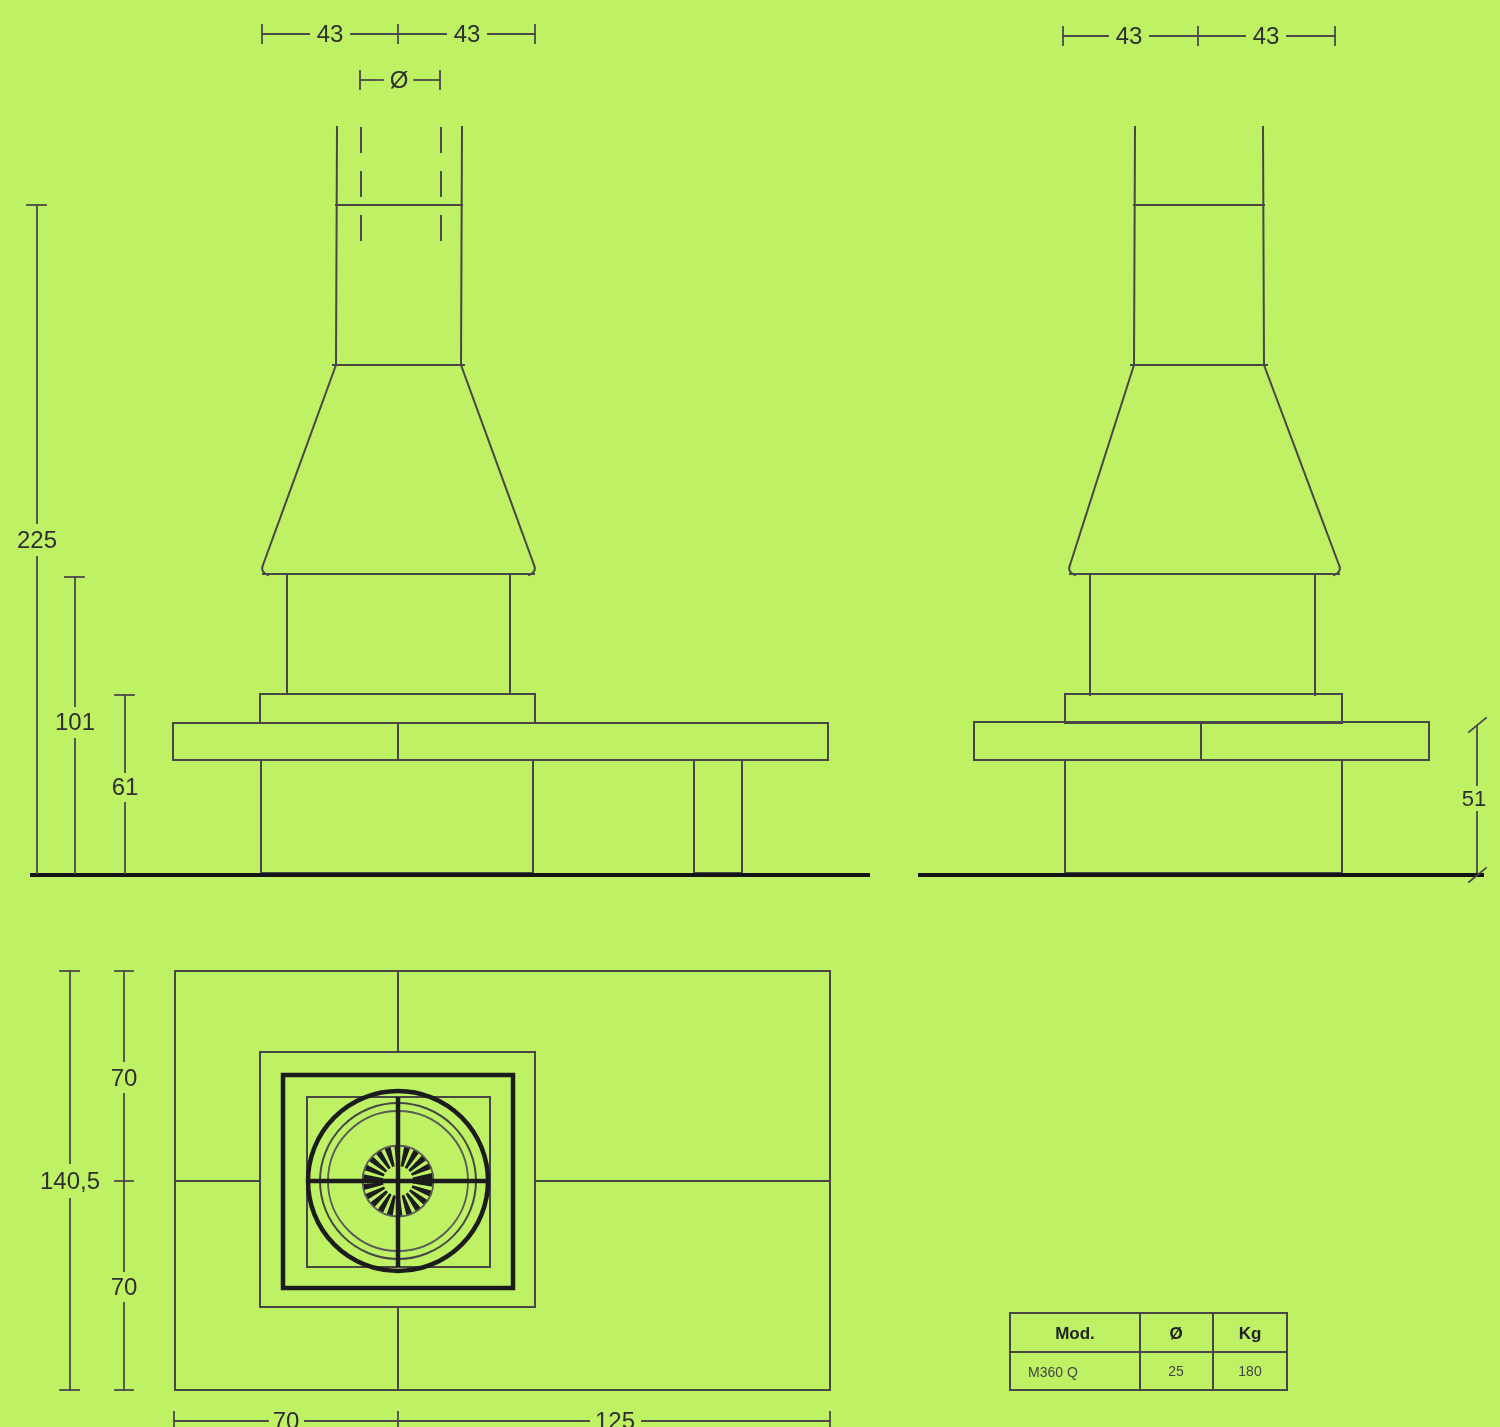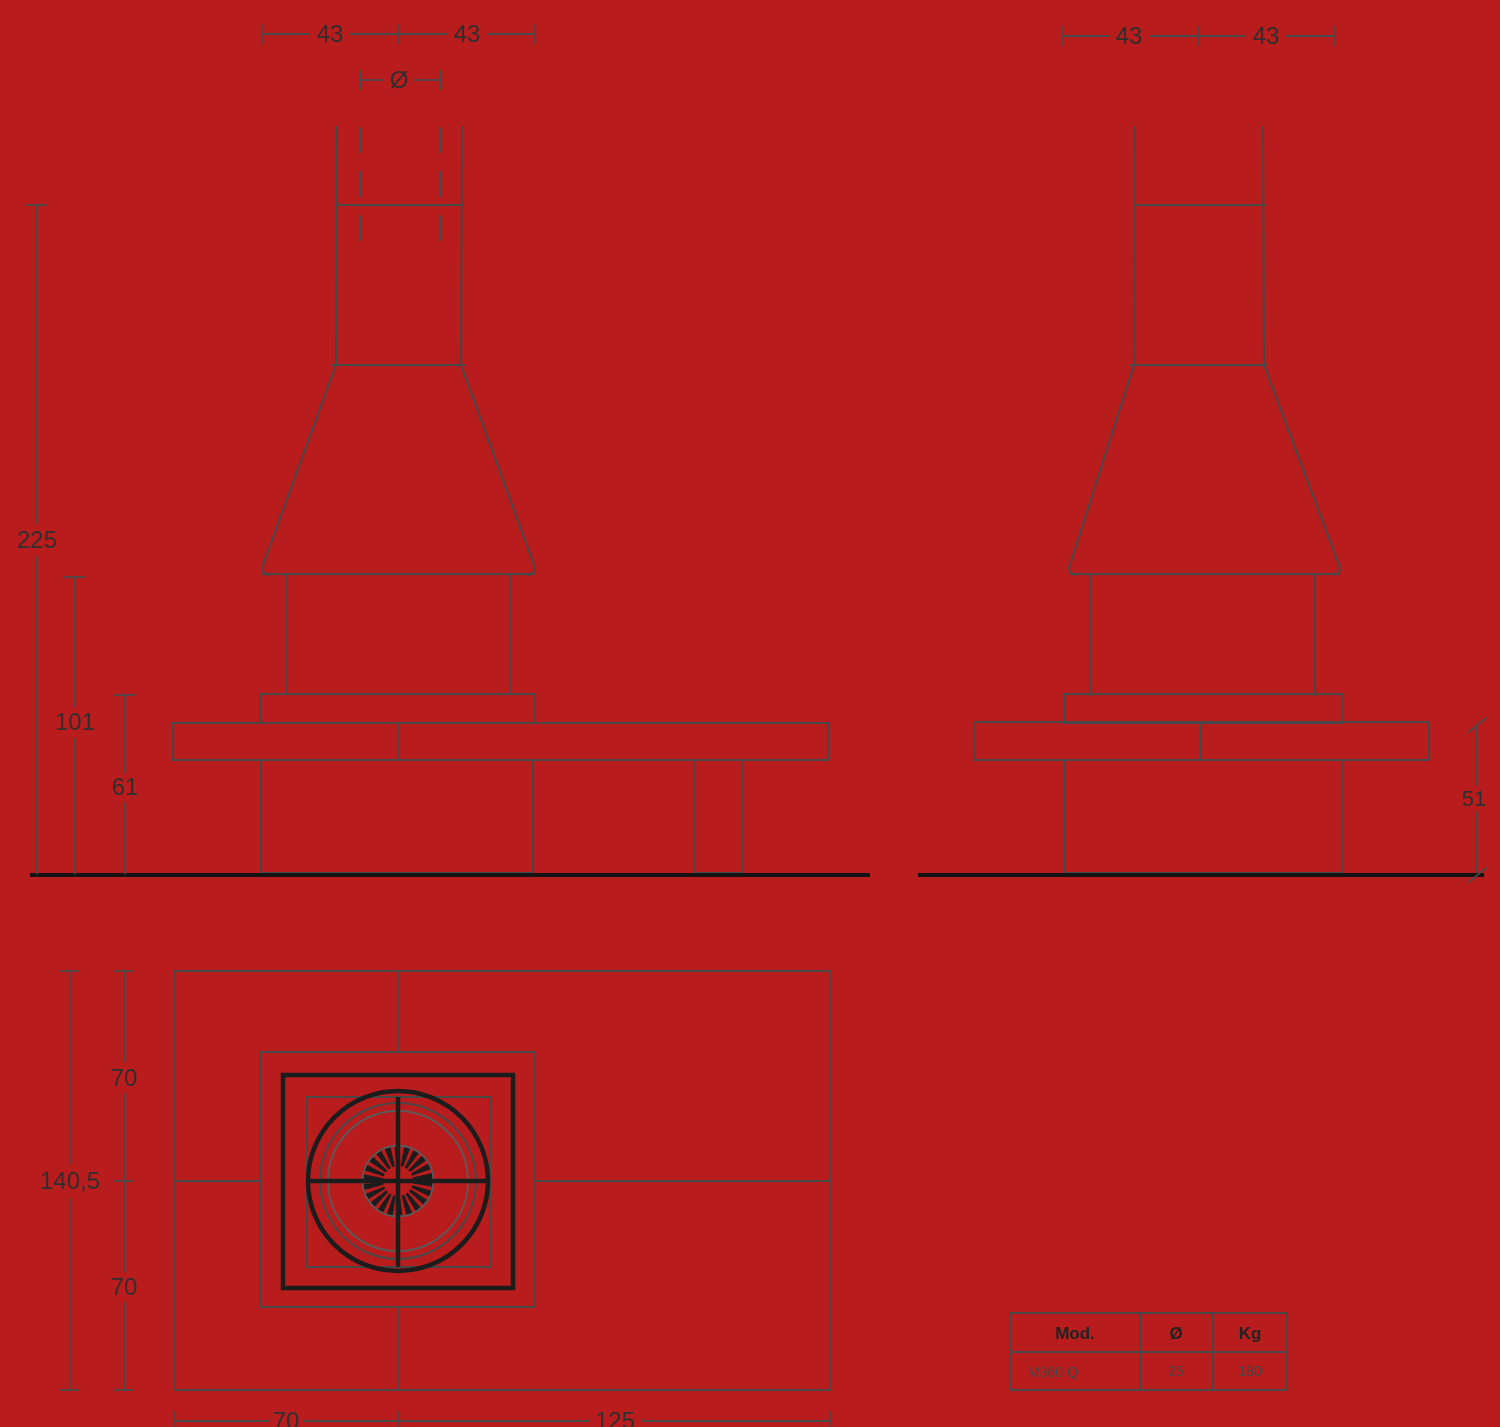--- a/index.html
+++ b/index.html
@@ -1,18 +1,18 @@
 <!DOCTYPE html>
 <html><head>
 <meta charset="utf-8">
 <style>
   html,body{margin:0;padding:0;background:#ffffff;}
   .stage{
     position:relative;width:1500px;height:1427px;overflow:hidden;
-    background:#b91c1c;font-family:"Liberation Sans",sans-serif;
+    background:#bef264;font-family:"Liberation Sans",sans-serif;
   }
   svg{display:block;}
   .ln{stroke:#474747;stroke-width:2;fill:none;stroke-linecap:square;}
   .ln-thin{stroke:#5a5a5a;stroke-width:1.8;fill:none;}
   .ln-bold{stroke:#1c1c1c;stroke-width:4.5;fill:none;}
   .ground{stroke:#141414;stroke-width:4;fill:none;stroke-linecap:butt;}
   .dim{stroke:#4a4a4a;stroke-width:1.8;fill:none;stroke-linecap:square;}
   .flue-dash{stroke:#4a4a4a;stroke-width:2;fill:none;stroke-dasharray:26 18;}
   .spokes{stroke:#1c1c1c;stroke-width:20;fill:none;stroke-dasharray:4.3 2.85;}
   text{fill:#2f2f2f;}

